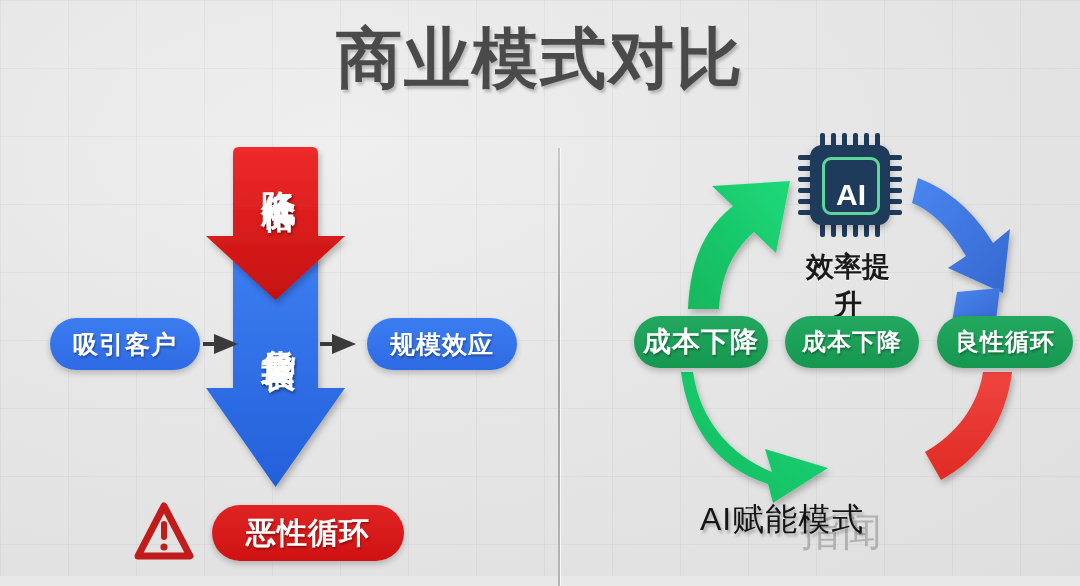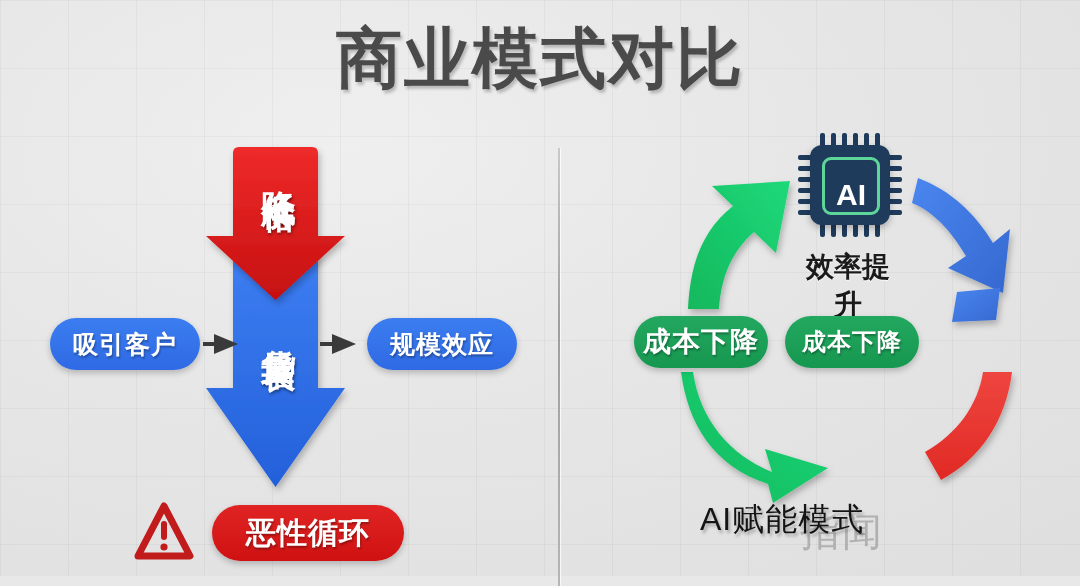--- a/index.html
+++ b/index.html
@@ -247,17 +247,20 @@
   </div>
 
   <div class="abs" id="label-eff">效率提升</div>
 
   <div class="abs pill pill-green" id="pill-cost">
     <span>成本下降</span>
   </div>
   <div class="abs pill pill-green" id="pill-price">
     <span>成本下降</span>
   </div>
+  <div class="abs pill pill-green" id="pill-virtuous">
+    <span>良性循环</span>
+  </div>
 
   <div class="abs" id="watermark">指闻</div>
   <div class="abs" id="right-title">AI赋能模式</div>
 
 </div>
 
 </body></html>

